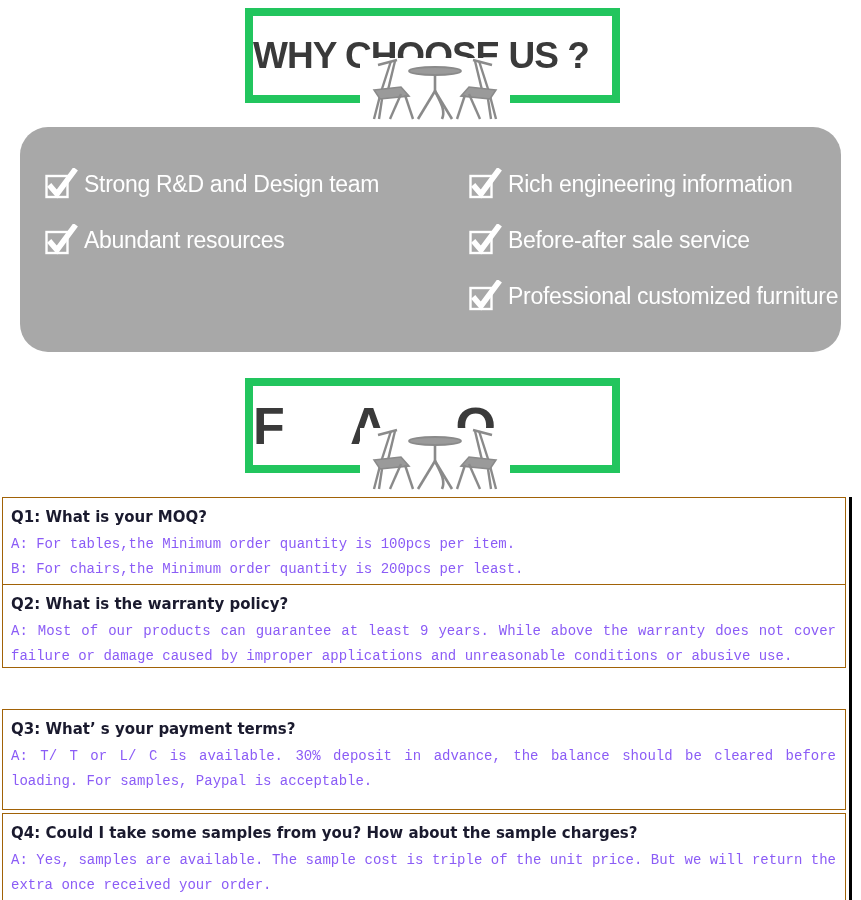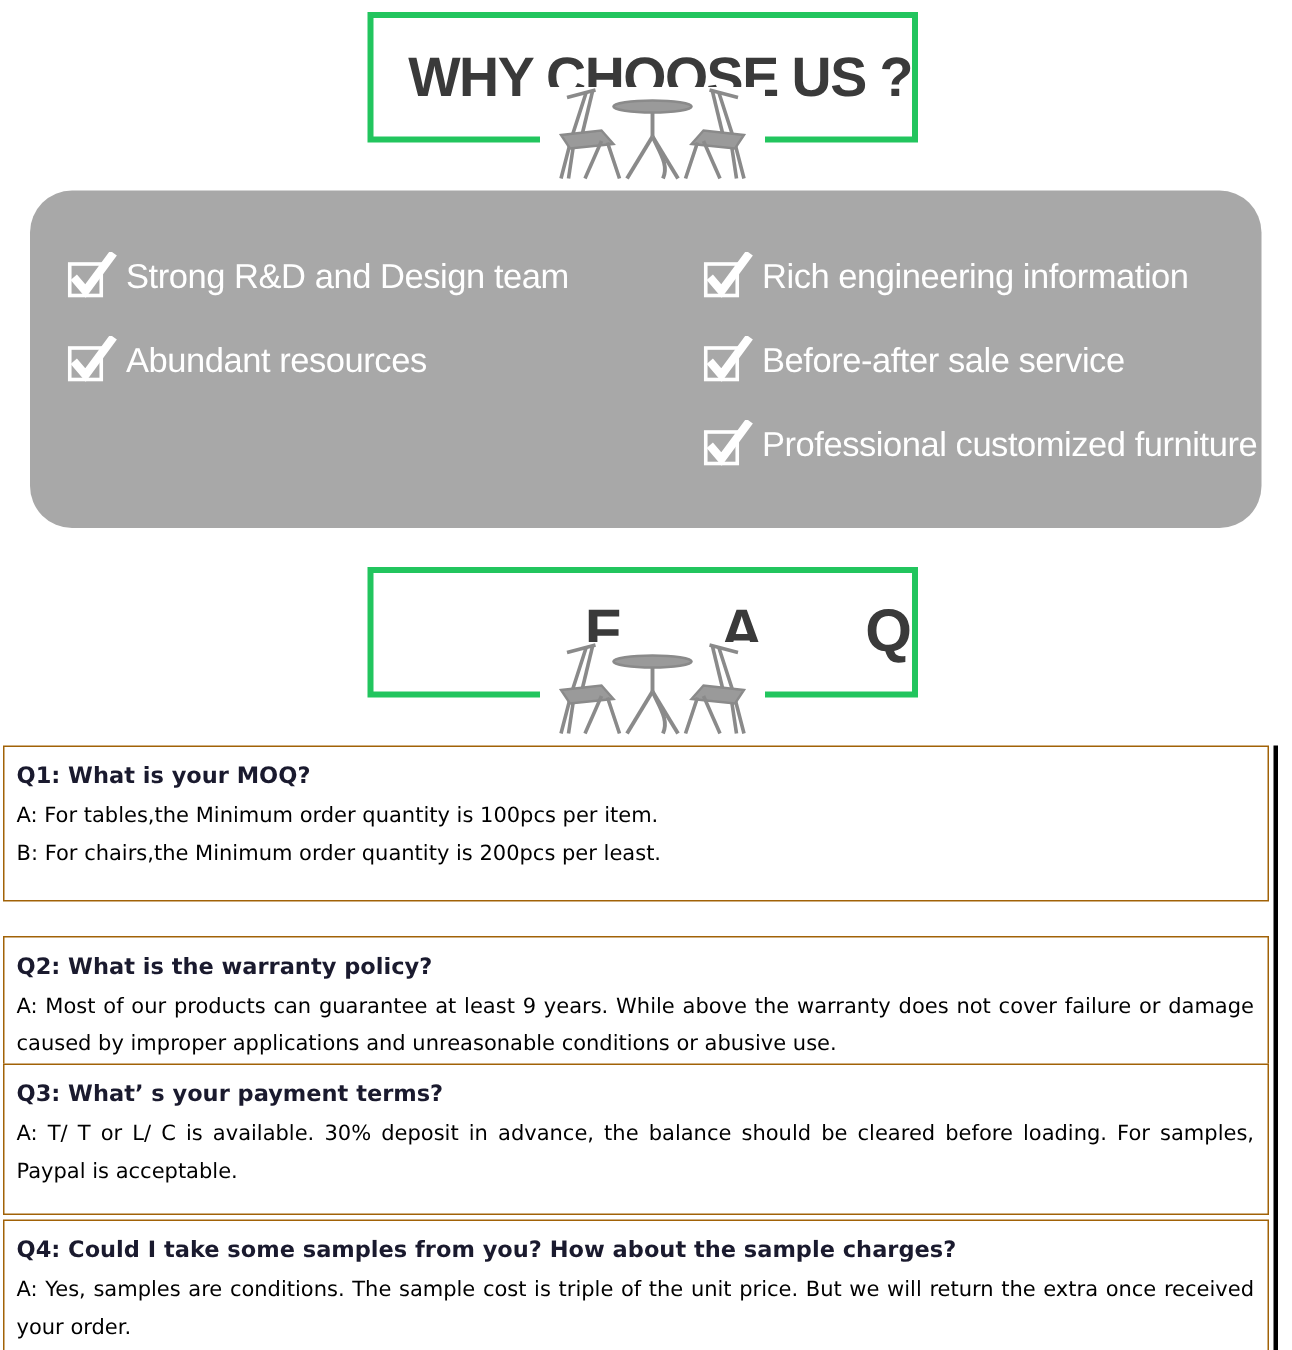--- a/index.html
+++ b/index.html
@@ -1,25 +1,25 @@
 <!DOCTYPE html>
 <html><head>
 <meta charset="utf-8">
 <style>
   html,body{margin:0;padding:0;background:#fff;}
   .page{position:relative;width:861px;height:900px;background:#fff;overflow:hidden;
         font-family:"Liberation Sans",sans-serif;}
 
   
   .hdr-box{position:absolute;left:245px;width:359px;height:79px;background:#fff;
-           border:4px solid #22c55e;display:flex;align-items:center;justify-content:flex-end;}
+           border:8px solid #22c55e;display:flex;align-items:center;justify-content:flex-start;}
   .hdr-box.why{top:8px;}
   .hdr-box.faq{top:378px;}
   .hdr-title{font-weight:bold;font-size:37px;color:#3a3a3a;letter-spacing:-1px;white-space:nowrap;}
-  .hdr-title.faq-letters{letter-spacing:68px;margin-right:-68px;font-size:40px;}
+  .hdr-title.faq-letters{letter-spacing:68px;margin-right:-68px;font-size:52px;}
 
   
   .furniture{position:absolute;width:150px;height:64px;background:#fff;z-index:3;
              display:flex;align-items:flex-end;justify-content:center;}
   .furniture.one{left:360px;top:58px;}
   .furniture.two{left:360px;top:428px;}
 
   
   .panel{position:absolute;left:20px;top:127px;width:821px;height:225px;
          background:#a8a8a8;border-radius:28px;}
@@ -28,25 +28,25 @@
   .col.right{left:448px;}
   .feature{display:flex;align-items:center;height:32px;margin-bottom:24px;}
   .check-ic{width:34px;height:32px;flex:0 0 34px;}
   .feature-label{color:#ffffff;font-size:23px;letter-spacing:-0.3px;white-space:nowrap;margin-left:6px;}
 
   
   .qa-box{position:absolute;left:2px;width:844px;background:#fff;
           border:1px solid #a16207;box-sizing:border-box;
           padding:6px 9px 0 8px;font-family:"DejaVu Sans",sans-serif;}
   .qa-box.q1{top:497px;height:104px;}
-  .qa-box.q2{top:624px;height:116px;}
+  .qa-box.q2{top:584px;height:84px;}
   .qa-box.q3{top:709px;height:101px;}
   .qa-box.q4{top:813px;height:92px;}
   .q-title{font-weight:bold;font-size:15px;color:#1a1a2e;margin:4px 0 6px 0;}
-  .q-answer{font-size:14px;color:#000000;line-height:25px;margin:0;text-align:justify;}
+  .q-answer{font-size:14px;color:#8b5cf6;line-height:25px;margin:0;text-align:justify;font-family:Liberation Mono, monospace;}
   .right-rule{position:absolute;left:849px;top:497px;width:3px;height:403px;background:#000;}
 
   svg{display:block;}
 </style>
 </head>
 <body>
 
 <svg width="0" height="0" style="position:absolute">
   <defs>
     <g id="chair-glyph" stroke="#8a8a8a" stroke-width="2.4" fill="none">
@@ -146,17 +146,17 @@
     <p class="q-answer">A: Most of our products can guarantee at least 9 years. While above the warranty does not cover failure or damage caused by improper applications and unreasonable conditions or abusive use.</p>
   </div>
 
   <div class="qa-box q3">
     <div class="q-title">Q3: What’ s your payment terms?</div>
     <p class="q-answer">A: T/ T or L/ C is available. 30% deposit in advance, the balance should be cleared before loading. For samples, Paypal is acceptable.</p>
   </div>
 
   <div class="qa-box q4">
     <div class="q-title">Q4: Could I take some samples from you? How about the sample charges?</div>
-    <p class="q-answer">A: Yes, samples are conditions. The sample cost is triple of the unit price. But we will return the extra once received your order.</p>
+    <p class="q-answer">A: Yes, samples are available. The sample cost is triple of the unit price. But we will return the extra once received your order.</p>
   </div>
 
   <div class="right-rule"></div>
 </div>
 
 </body></html>

